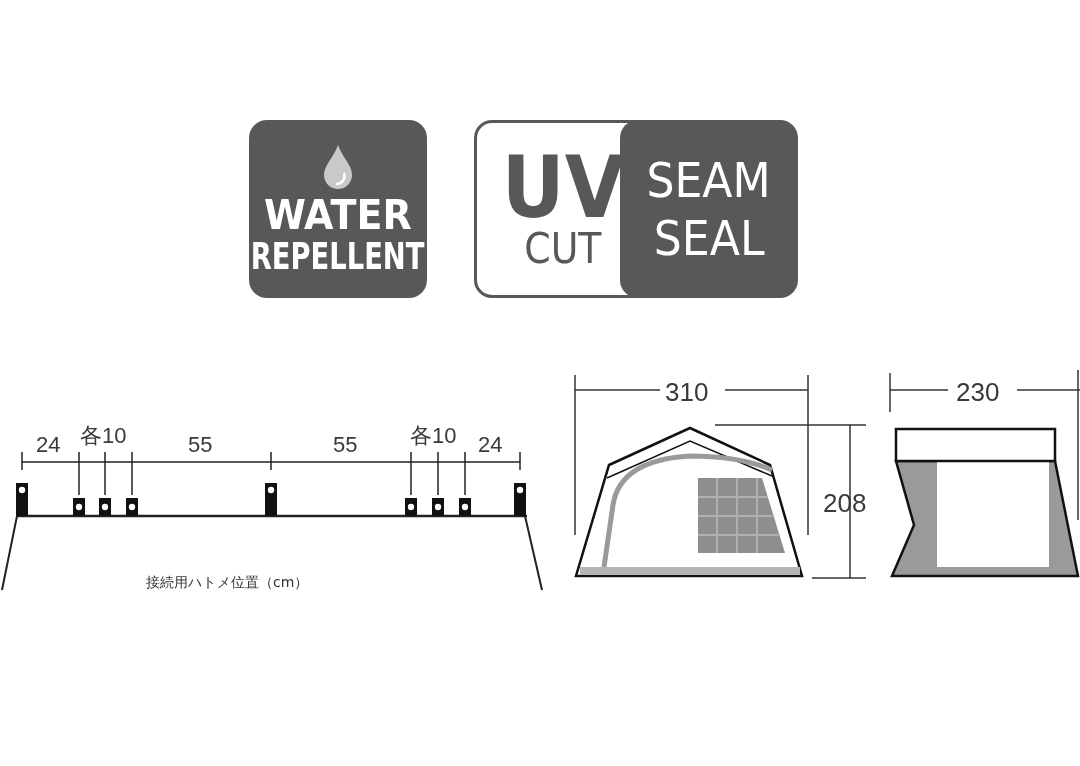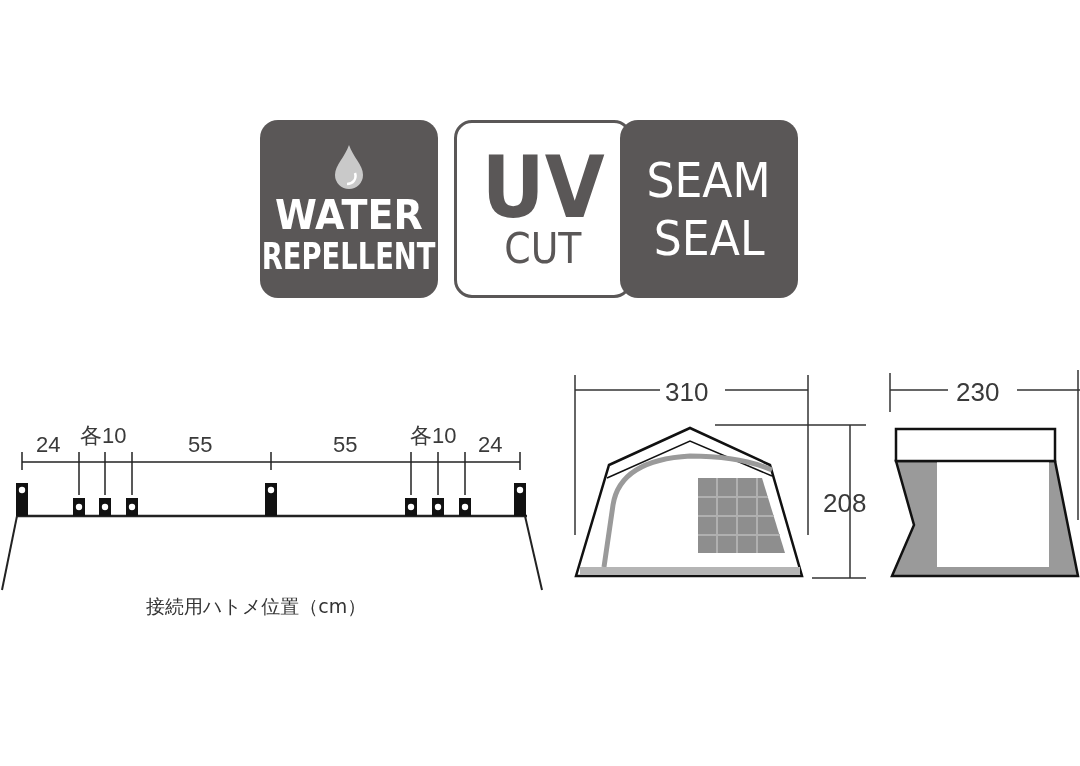--- a/index.html
+++ b/index.html
@@ -1,32 +1,32 @@
 <!DOCTYPE html>
 <html><head>
 <meta charset="utf-8">
 <style>
   html,body{margin:0;padding:0;background:#fff;}
   body{width:1080px;height:766px;position:relative;overflow:hidden;font-family:"DejaVu Sans",sans-serif;}
   .badge{position:absolute;top:120px;width:178px;height:178px;border-radius:18px;box-sizing:border-box;display:flex;flex-direction:column;align-items:center;justify-content:center;}
   .dark{background:#5a5757;color:#fff;}
-  .light{background:#fff;border:3px solid #5a5757;color:#5a5757;}
-  .b1{left:260px;}
+  .light{background:#fff;border:3px solid #5a5757;color:#5a5757;margin-left:20px;}
+  .b1{left:249px;}
   .b2{left:454px;}
   .b3{left:620px;}
   .t{font-family:"DejaVu Sans",sans-serif;font-weight:bold;line-height:1;letter-spacing:0;}
   .b1 .l1{font-size:40px;transform:scaleX(0.95);margin-top:4px;}
   .b1 .l2{font-size:38px;transform:scaleX(0.72);margin-top:2px;white-space:nowrap;}
   .b2 .l1{font-size:86px;transform:scaleX(0.9);margin-top:-4px;}
   .b2 .l2{font-size:42px;font-weight:normal;margin-top:-2px;transform:scaleX(0.9);}
   .b3 .l1,.b3 .l2{font-size:48px;font-weight:normal;transform:scaleX(0.92);}
   .b3 .l2{margin-top:10px;}
   svg{position:absolute;left:0;top:0;}
   .dim{font-family:"Liberation Sans",sans-serif;fill:#3a3a3a;}
-  .caption{position:absolute;left:146px;top:594px;font-size:19px;color:#333;font-family:"DejaVu Sans",sans-serif;}
+  .caption{position:absolute;left:146px;top:574px;font-size:14px;color:#333;font-family:"DejaVu Sans",sans-serif;}
 </style>
 </head>
 <body>
 
 <div class="badge dark b1">
   <svg style="position:relative;" width="36" height="48" viewBox="0 0 36 48">
     <path d="M18 2 C22 14 32 22 32 32 A14 14 0 0 1 4 32 C4 22 14 14 18 2 Z" fill="#c9c9c9"></path>
     <path d="M24 30 C26 36 22 41 16 41" stroke="#fff" stroke-width="2.5" fill="none"></path>
   </svg>
   <div class="t l1">WATER</div>

